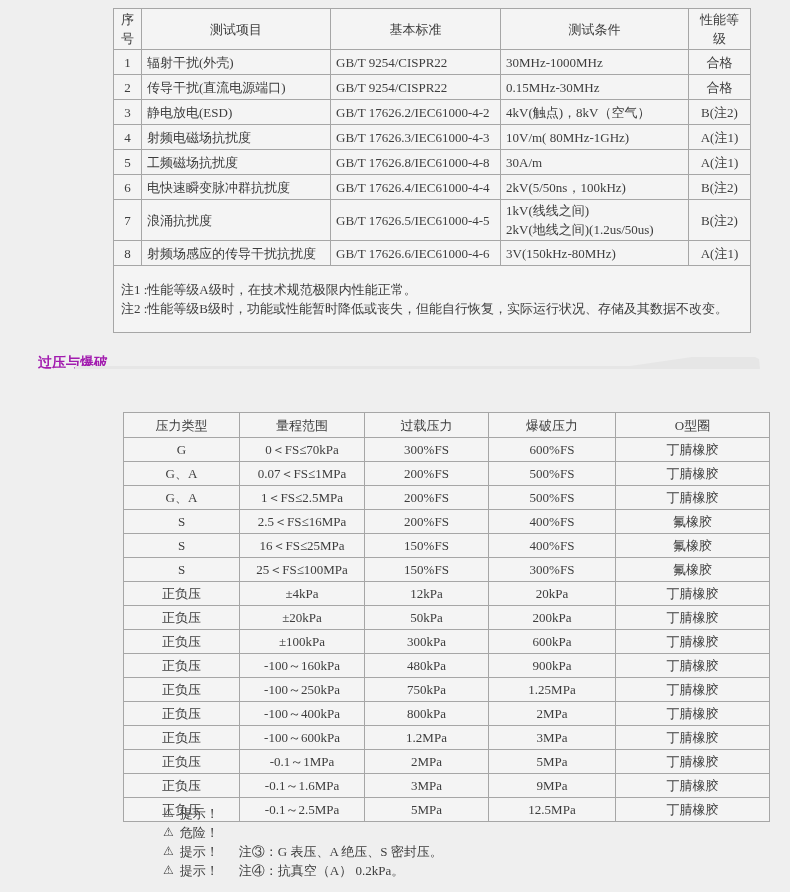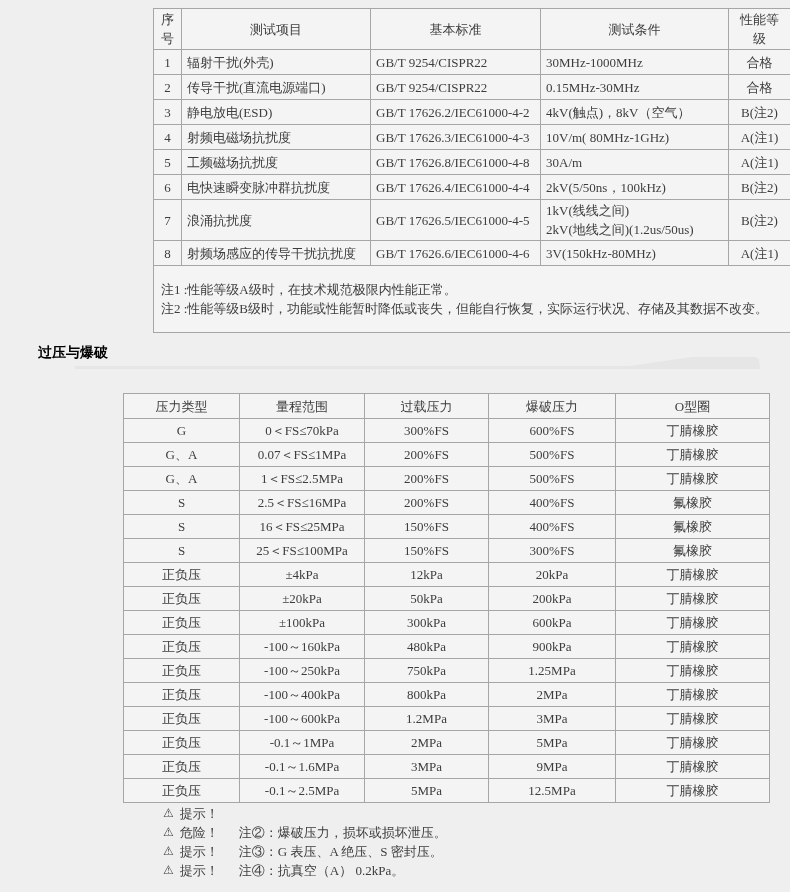--- a/index.html
+++ b/index.html
@@ -19,34 +19,34 @@
     border:1px solid #a6a6a6;
     background:#f4f4f4;
     font-size:13px;
     font-weight:normal;
     line-height:19px;
     padding:1px 5px;
     white-space:pre-line;
     overflow:hidden;
   }
   
-  #emc-table { position:absolute; left:113px; top:8px; width:637px;margin-left:40px; }
+  #emc-table { position:absolute; left:113px; top:8px; width:637px; }
   #emc-table tr { height:25px; }
   #emc-table tr.hdr { height:23px; }
   #emc-table th { text-align:center; }
   #emc-table th.center, #emc-table td[data-bind$=".no"], #emc-table td[data-bind$=".grade"] { text-align:center; }
   #emc-notes-cell { padding:8px 7px; line-height:19px; height:67px; vertical-align:middle; }
   
   #section-title {
-    position:absolute; left:38px; top:344px;
-    font-size:14px; font-weight:bold; color:#000000;
+    position:absolute; left:38px; top:354px;
+    font-size:14px; font-weight:bold; color:#a21caf;
   }
   #section-divider { position:absolute; left:75px; top:356px; width:686px; height:14px; }
   
-  #pressure-table { position:absolute; left:123px; top:393px; width:646px; }
+  #pressure-table { position:absolute; left:123px; top:412px; width:646px; }
   #pressure-table tr { height:24px; }
   #pressure-table tr.hdr { height:25px; }
   #pressure-table th, #pressure-table td { text-align:center; }
   
   #warnings { position:absolute; left:163px; top:804px; }
   .warn-line {
     display:flex; align-items:center;
     height:19px; font-size:13px; color:#3d3d3d;
   }
   .warn-icon { font-size:12px; margin-right:6px; color:#3d3d3d; }
@@ -278,21 +278,20 @@
 </table>
 
 <div id="warnings">
   <div class="warn-line">
     <span class="warn-icon" data-bind="warnings.0.icon">⚠</span>
     <span class="warn-label" data-bind="warnings.0.label">提示！</span>
   </div>
   <div class="warn-line">
     <span class="warn-icon" data-bind="warnings.1.icon">⚠</span>
     <span class="warn-label" data-bind="warnings.1.label">危险！</span>
-    <span class="warn-text" data-bind="warnings.1.text">注②：爆破压力，损坏或损坏泄压。</span>
   </div>
   <div class="warn-line">
     <span class="warn-icon" data-bind="warnings.2.icon">⚠</span>
     <span class="warn-label" data-bind="warnings.2.label">提示！</span>
     <span class="warn-text" data-bind="warnings.2.text">注③：G 表压、A 绝压、S 密封压。</span>
   </div>
   <div class="warn-line">
     <span class="warn-icon" data-bind="warnings.3.icon">⚠</span>
     <span class="warn-label" data-bind="warnings.3.label">提示！</span>
     <span class="warn-text" data-bind="warnings.3.text">注④：抗真空（A） 0.2kPa。</span>

